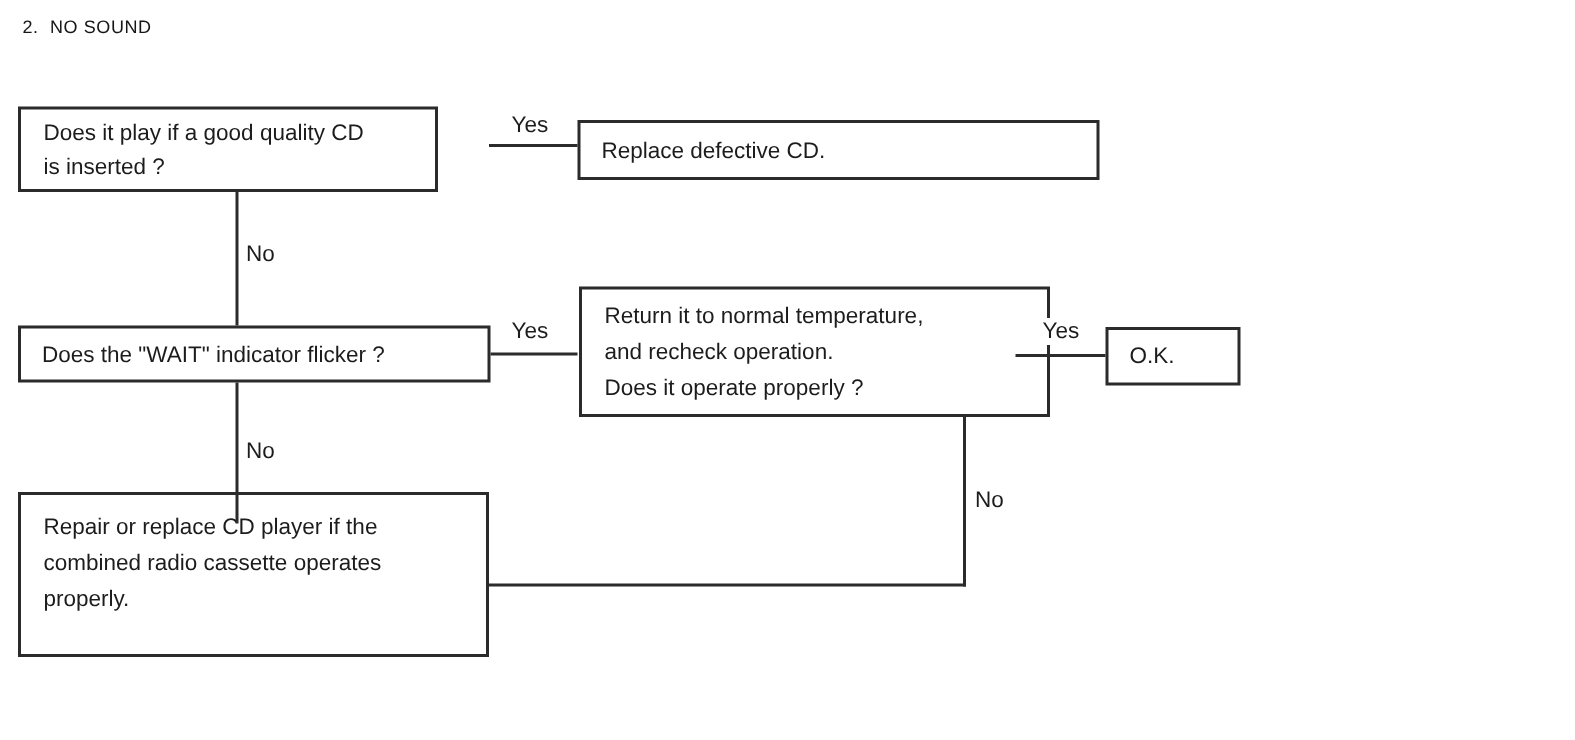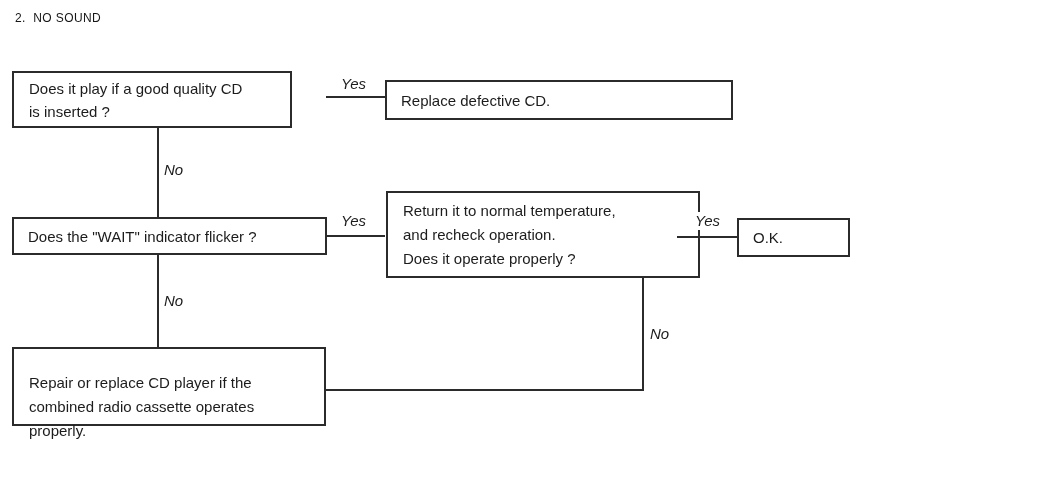--- a/index.html
+++ b/index.html
@@ -41,40 +41,39 @@
   .node.center {
     display: flex;
     align-items: center;
     padding-left: 14px;
     white-space: nowrap;
   }
   #node-q-cd-quality   { left: 12px;  top: 71px;  width: 280px; height: 57px; }
   #node-replace-cd     { left: 385px; top: 80px;  width: 348px; height: 40px; }
   #node-q-wait-flicker { left: 12px;  top: 217px; width: 315px; height: 38px; }
   #node-return-temp    { left: 386px; top: 191px; width: 314px; height: 87px; padding-top: 6px; line-height: 24px; }
-  #node-ok             { left: 737px; top: 218px; width: 113px; height: 39px; }
-  #node-repair-replace { left: 12px;  top: 347px; width: 314px; height: 79px; padding-top: 22px; line-height: 24px; }
+  #node-ok             { left: 737px; top: 218px; width: 90px; height: 39px; }
+  #node-repair-replace { left: 12px;  top: 328px; width: 314px; height: 110px; padding-top: 10px; line-height: 24px; }
   .conn {
     position: absolute;
     background: #2b2b2b;
   }
   #conn-q1-yes     { left: 326px; top: 96px;  width: 59px;  height: 2px; }
   #conn-q1-no      { left: 157px; top: 128px; width: 2px;   height: 89px; }
   #conn-q2-yes     { left: 327px; top: 235px; width: 58px;  height: 2px; }
   #conn-return-yes { left: 677px; top: 236px; width: 60px;  height: 2px; }
   #conn-q2-no      { left: 157px; top: 255px; width: 2px;   height: 94px; }
   #conn-return-no-v{ left: 642px; top: 278px; width: 2px;   height: 113px; }
   #conn-return-no-h{ left: 326px; top: 389px; width: 318px; height: 2px; }
   .edge-label {
     position: absolute;
     font-size: 15px;
     color: #1c1c1c;
     background: #ffffff;
     line-height: 18px;
-    font-style: italic;
   }
   #label-yes-1 { left: 341px; top: 75px;  }
   #label-no-1  { left: 164px; top: 161px; }
   #label-yes-2 { left: 341px; top: 212px; }
   #label-yes-3 { left: 695px; top: 212px; }
   #label-no-2  { left: 164px; top: 292px; }
   #label-no-3  { left: 650px; top: 325px; }
 </style>
 </head>
 <body>

